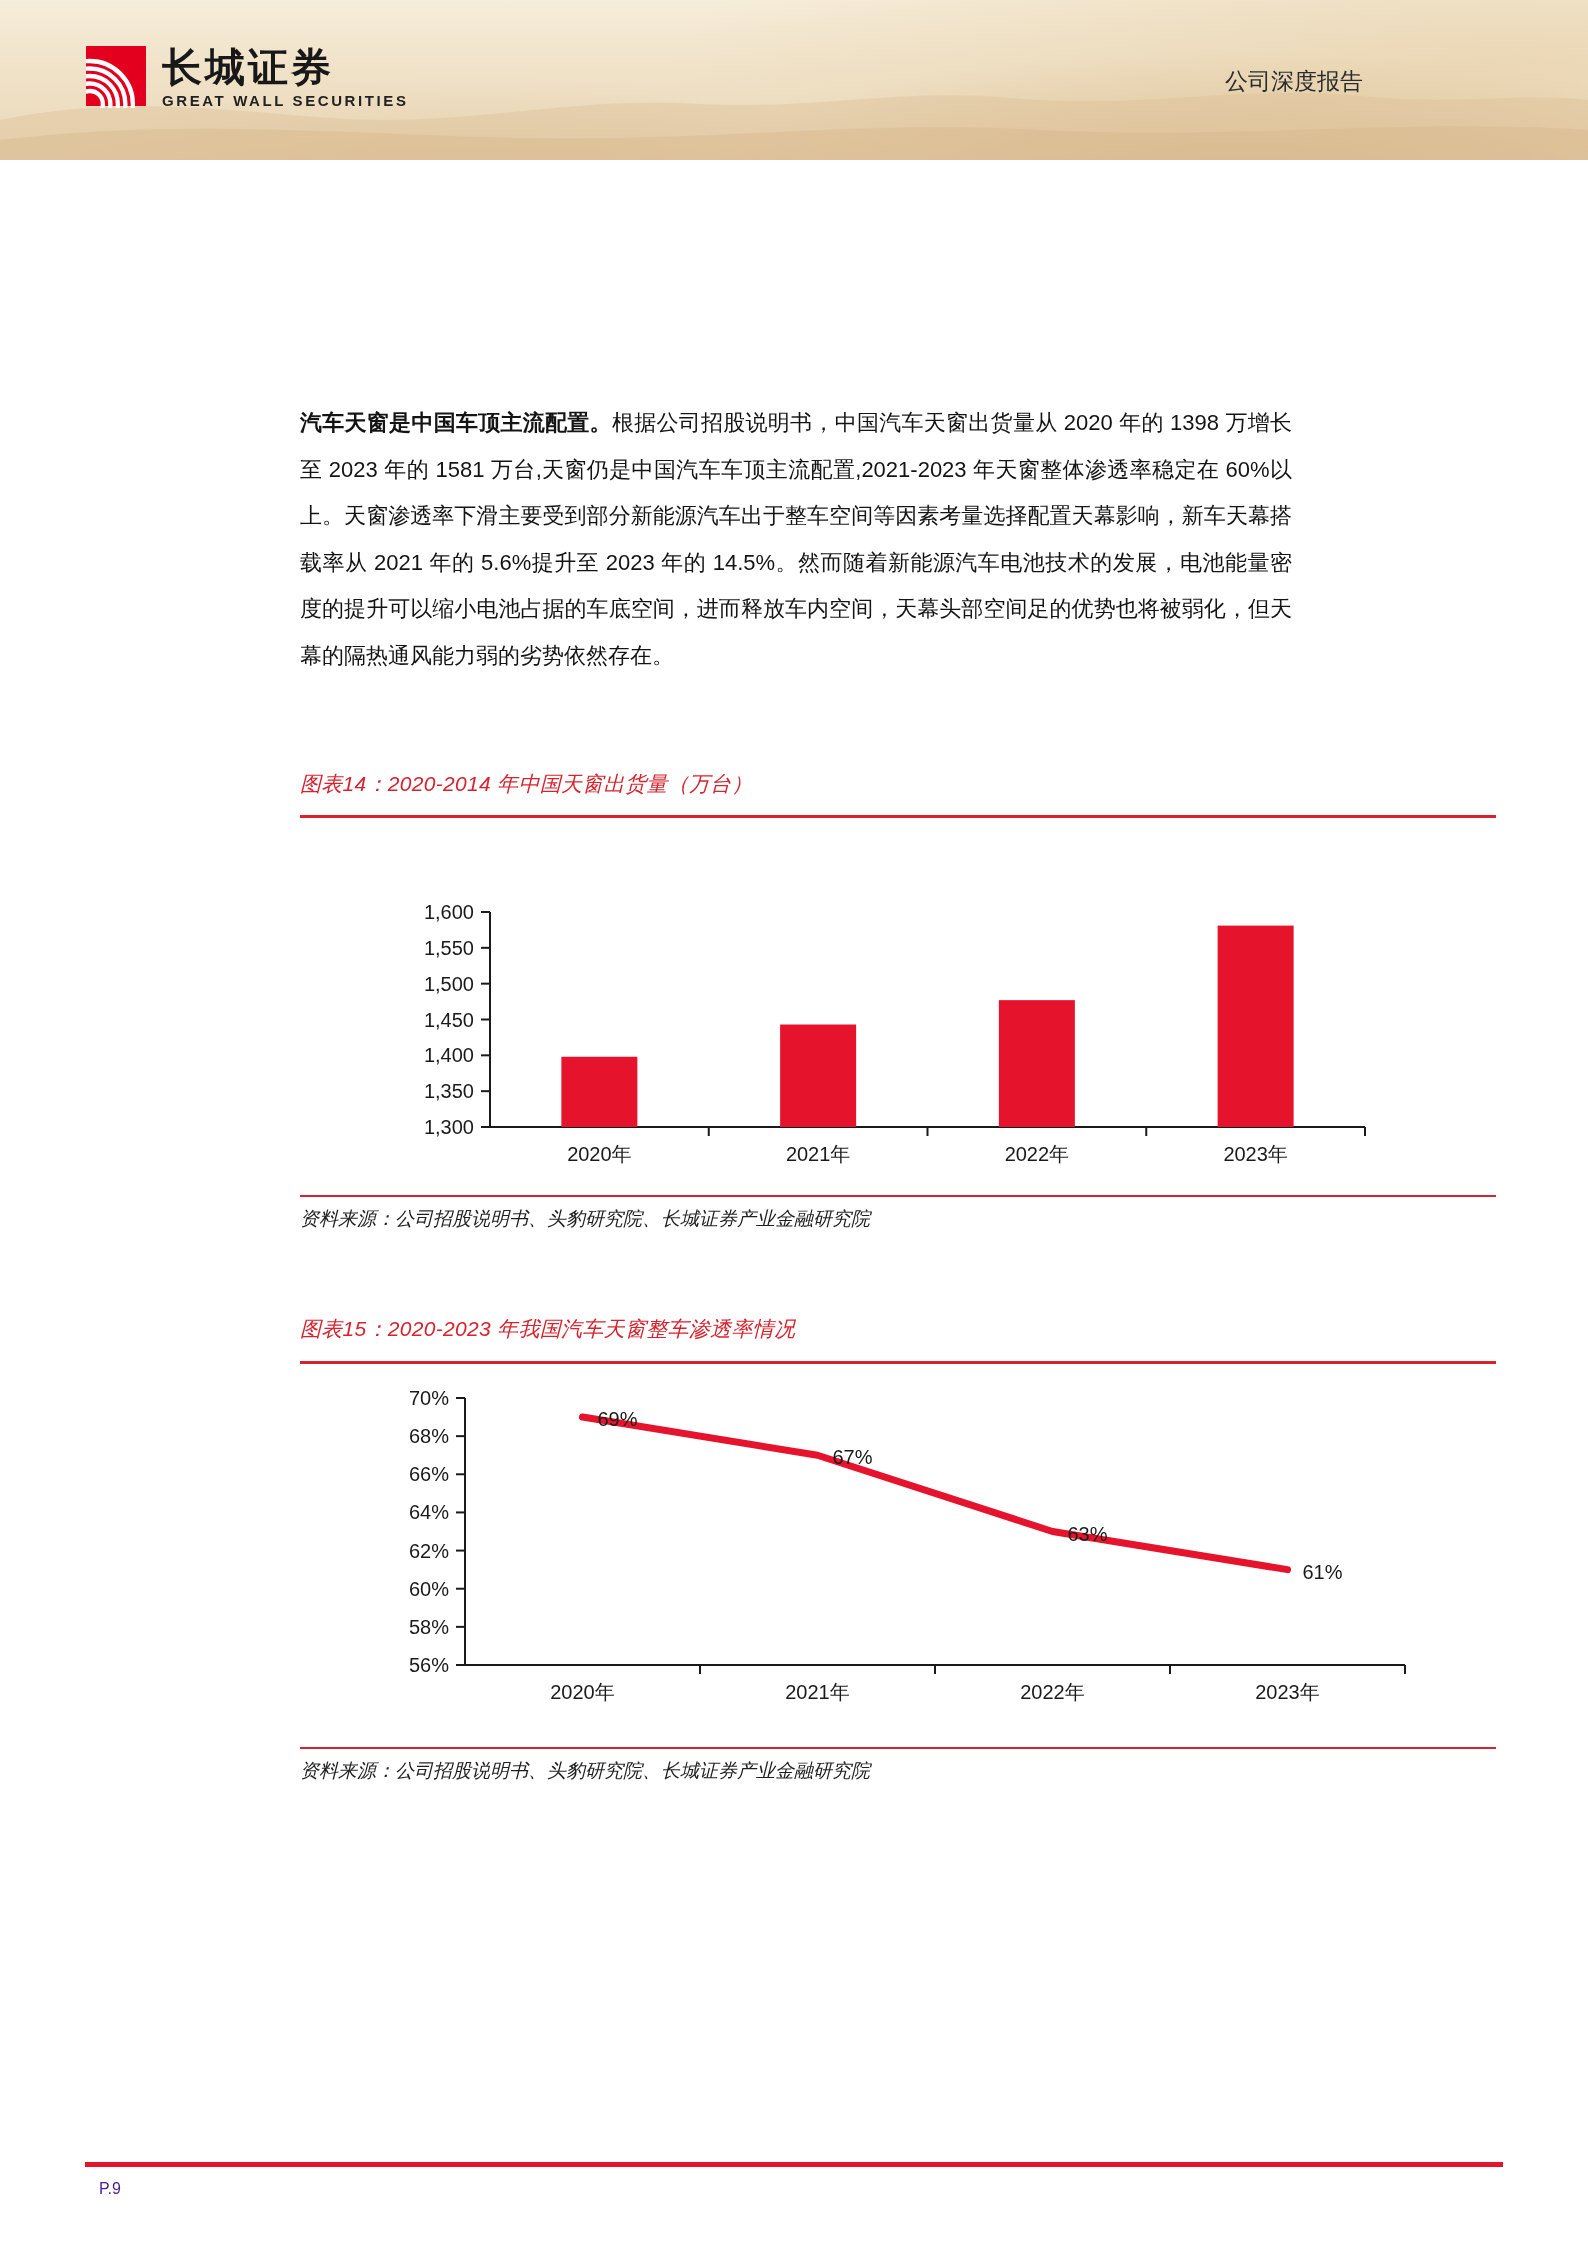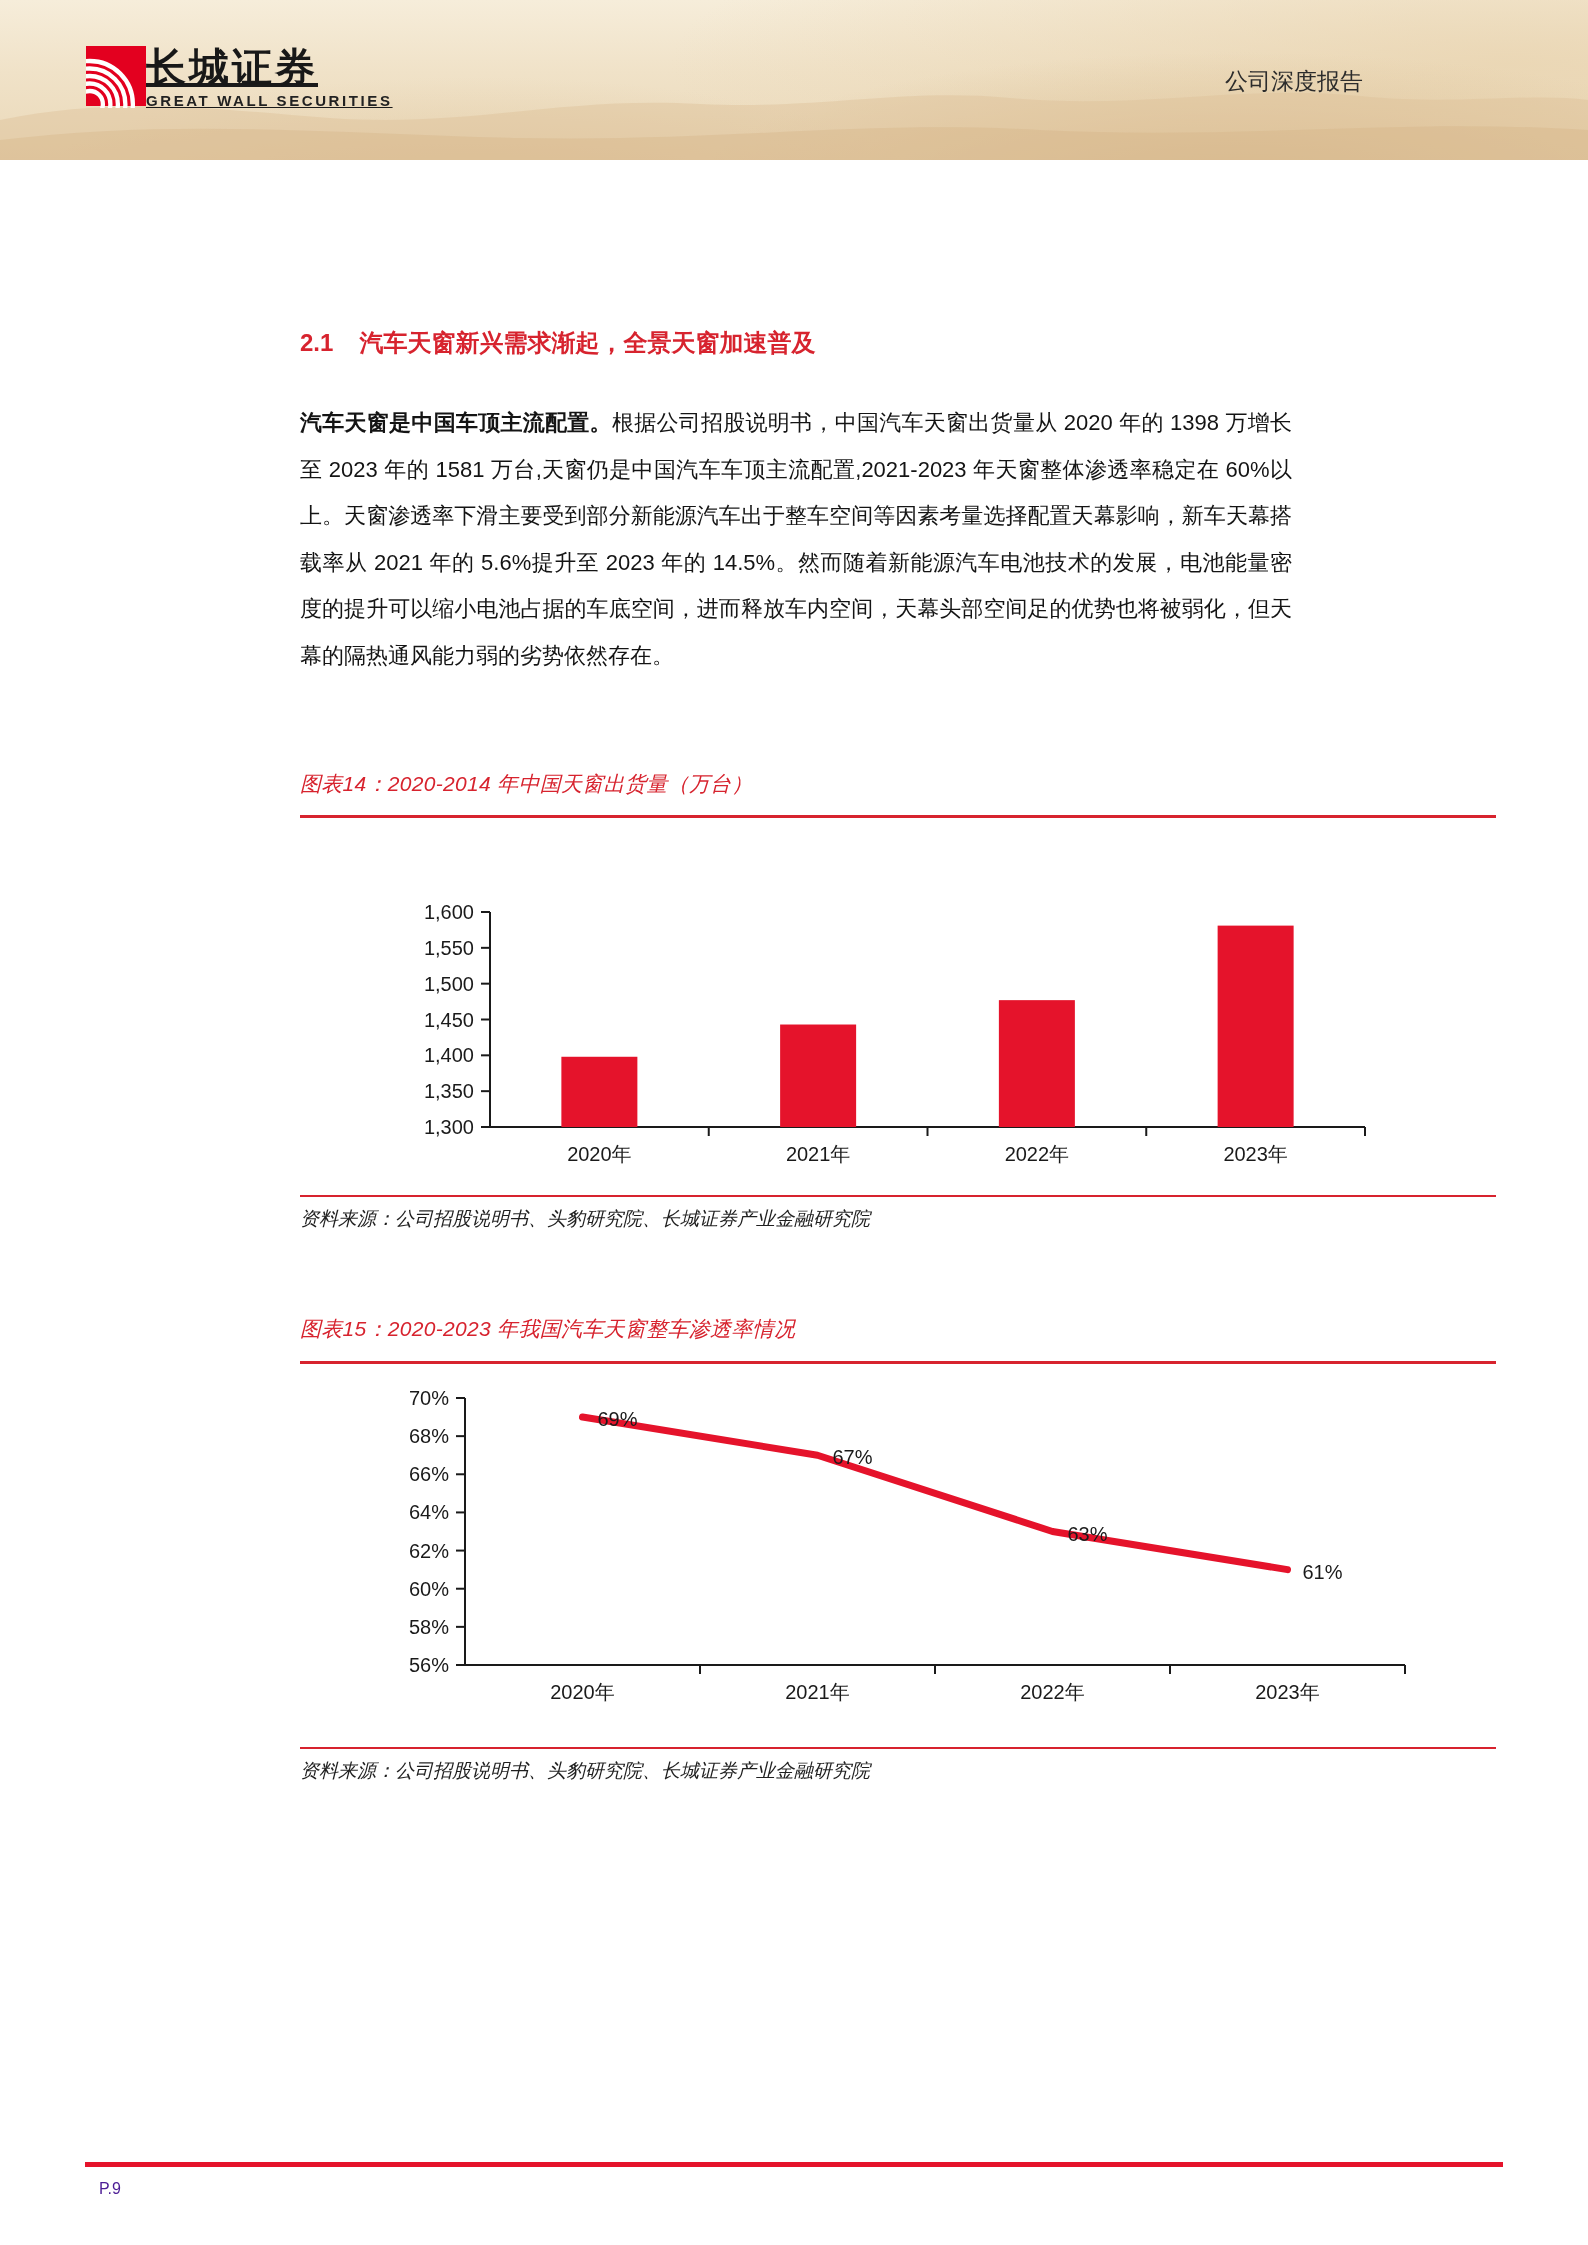--- a/index.html
+++ b/index.html
@@ -16,21 +16,21 @@
     position:absolute;left:0;top:0;width:1588px;height:160px;
     background:
       radial-gradient(900px 220px at 78% 115%, rgba(214,184,138,.75) 0%, rgba(214,184,138,0) 60%),
       radial-gradient(700px 190px at 30% 125%, rgba(222,196,156,.6) 0%, rgba(222,196,156,0) 65%),
       radial-gradient(1200px 260px at 95% 40%, rgba(233,212,176,.8) 0%, rgba(233,212,176,0) 70%),
       linear-gradient(180deg,#f6edda 0%,#f0e2c8 45%,#ead8b8 100%);
   }
   .header-art{position:absolute;left:0;top:0;width:100%;height:100%;}
   .logo{position:absolute;left:86px;top:44px;display:flex;align-items:flex-start;}
   .logo-mark{width:60px;height:64px;display:block;}
-  .brand{margin-left:0;text-decoration:underline;}
+  .brand{margin-left:16px;}
   .brand-cn{font-size:40px;font-weight:bold;color:#181818;letter-spacing:3px;line-height:46px;}
   .brand-en{font-size:15px;font-weight:bold;color:#222;letter-spacing:2.6px;margin-top:2px;}
   .report-type{position:absolute;right:225px;top:66px;font-size:23px;color:#2c2c2c;}
   
   .section-title{
     position:absolute;left:290px;top:194px;width:1200px;
     font-size:30px;font-weight:bold;color:#d7232e;letter-spacing:.5px;
   }
   .subsection-title{
     position:absolute;left:300px;top:327px;
@@ -93,23 +93,20 @@
         </g>
       </svg>
       <div class="brand">
         <div class="brand-cn">长城证券</div>
         <div class="brand-en">GREAT WALL SECURITIES</div>
       </div>
     </div>
     <div class="report-type">公司深度报告</div>
   </div>
 
-  <div class="subsection-title">
-    <span class="num">2.1</span><span>汽车天窗新兴需求渐起，全景天窗加速普及</span>
-  </div>
 
   <div class="body-text">
     <b>汽车天窗是中国车顶主流配置。</b><span>根据公司招股说明书，中国汽车天窗出货量从 2020 年的 1398 万增长至 2023 年的 1581 万台,天窗仍是中国汽车车顶主流配置,2021-2023 年天窗整体渗透率稳定在 60%以上。天窗渗透率下滑主要受到部分新能源汽车出于整车空间等因素考量选择配置天幕影响，新车天幕搭载率从 2021 年的 5.6%提升至 2023 年的 14.5%。然而随着新能源汽车电池技术的发展，电池能量密度的提升可以缩小电池占据的车底空间，进而释放车内空间，天幕头部空间足的优势也将被弱化，但天幕的隔热通风能力弱的劣势依然存在。</span>
   </div>
 
   <div class="fig-title" style="top:770px;">图表14：2020-2014 年中国天窗出货量（万台）</div>
   <div class="rule" style="top:815px;height:3px;"></div>
   <svg id="fig14-svg" class="chart" style="left:300px;top:870px;" width="1196" height="330">
       <line x1="181" y1="257" x2="190" y2="257" class="ax"></line>
       <text x="174" y="264" text-anchor="end" class="tick">1,300</text>

